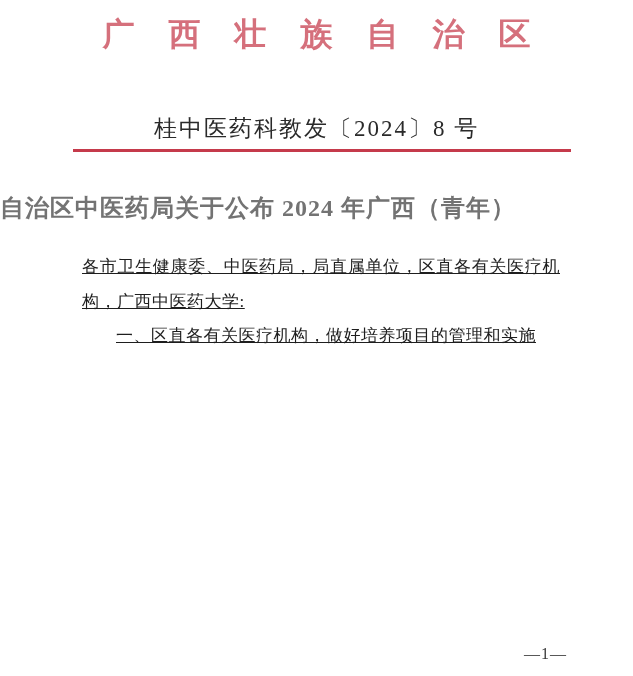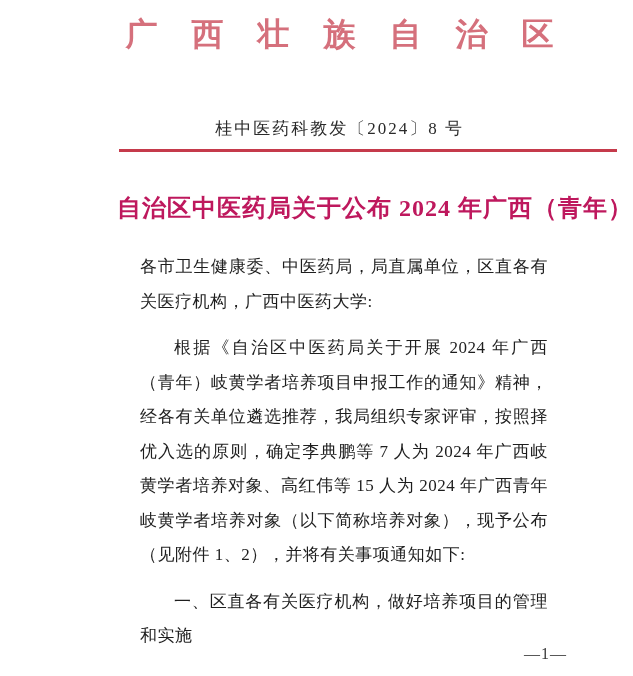--- a/index.html
+++ b/index.html
@@ -11,21 +11,20 @@
     position: relative;
     width: 633px;
     height: 676px;
     margin: 0 auto;
     background: #ffffff;
     overflow: hidden;
     font-family: "Liberation Serif", "DejaVu Serif", serif;
     color: #1e1e1e;
     box-sizing: border-box;
     padding-top: 14px;
-    padding-left: 46px;
   }
   .org-line {
     text-align: center;
     font-size: 32px;
     line-height: 40px;
     font-weight: 600;
     letter-spacing: 13px;
     color: #d5707c;
     text-indent: 13px; 
     white-space: nowrap;
@@ -36,52 +35,53 @@
     line-height: 56px;
     margin-top: 4px;
     font-weight: 700;
     letter-spacing: 1px;
     color: #cd4a57;
     white-space: nowrap;
   }
   .doc-number {
     margin-top: 64px;
     text-align: center;
-    font-size: 17px;
+    font-size: 23px;
     line-height: 22px;
     letter-spacing: 2px;
     color: #2a2a2a;
   }
   .red-rule {
     margin: 9px 0 0 73px;
     width: 498px;
     height: 3px;
     background: #c53a4b;
     border: none;
   }
   .doc-title {
     margin-top: 37px;
-    text-align: right;
+    text-align: left;
     font-weight: 700;
     font-size: 24px;
     line-height: 38px;
-    color: #be185d;
+    color: #737373;
     letter-spacing: 1px;
   }
   .body-text {
     margin-top: 23px;
     padding: 0 73px 0 82px;
     font-size: 17px;
     line-height: 34.5px;
     text-align: justify;
     letter-spacing: 0.5px;
     color: #1e1e1e;
   }
   .body-text p {
-    margin: 12px;
+    margin: 0;
+    text-decoration: underline;
   }
   .body-text p.indented {
     text-indent: 2em;
   }
   .page-number {
     position: absolute;
     top: 645px;
     right: 66px;
     font-size: 16px;
     letter-spacing: 1px;
@@ -99,19 +99,18 @@
   <div class="doc-number">桂中医药科教发〔2024〕8 号</div>
 
   <div class="red-rule" style="background: rgb(197, 58, 75);"></div>
 
   <div class="doc-title">
     <div>自治区中医药局关于公布 2024 年广西（青年）</div>
   </div>
 
   <div class="body-text">
     <p>各市卫生健康委、中医药局，局直属单位，区直各有关医疗机构，广西中医药大学:</p>
-    <p class="indented">根据《自治区中医药局关于开展 2024 年广西（青年）岐黄学者培养项目申报工作的通知》精神，经各有关单位遴选推荐，我局组织专家评审，按照择优入选的原则，确定李典鹏等 7 人为 2024 年广西岐黄学者培养对象、高红伟等 15 人为 2024 年广西青年岐黄学者培养对象（以下简称培养对象），现予公布（见附件 1、2），并将有关事项通知如下:</p>
     <p class="indented">一、区直各有关医疗机构，做好培养项目的管理和实施</p>
   </div>
 
   <div class="page-number">—1—</div>
 
 </div>
 
 </body></html>

